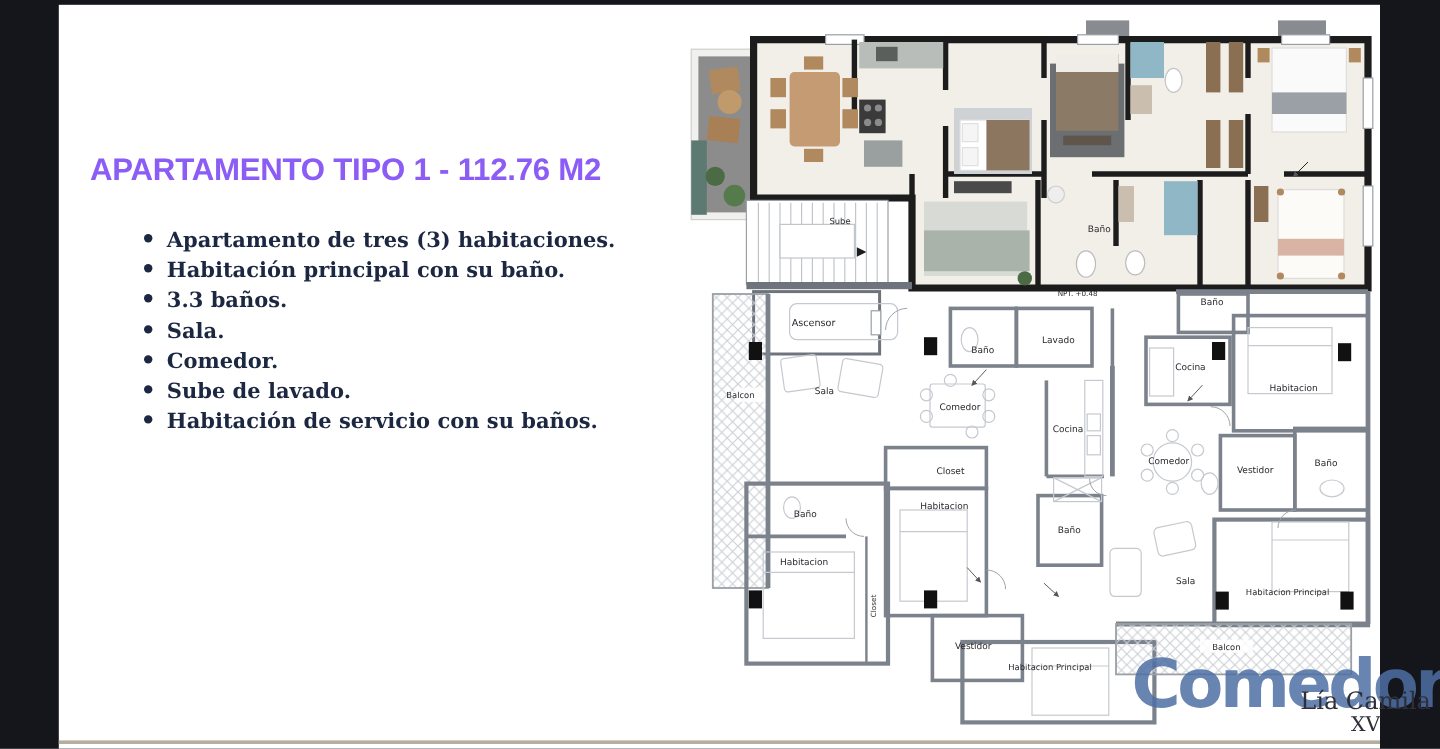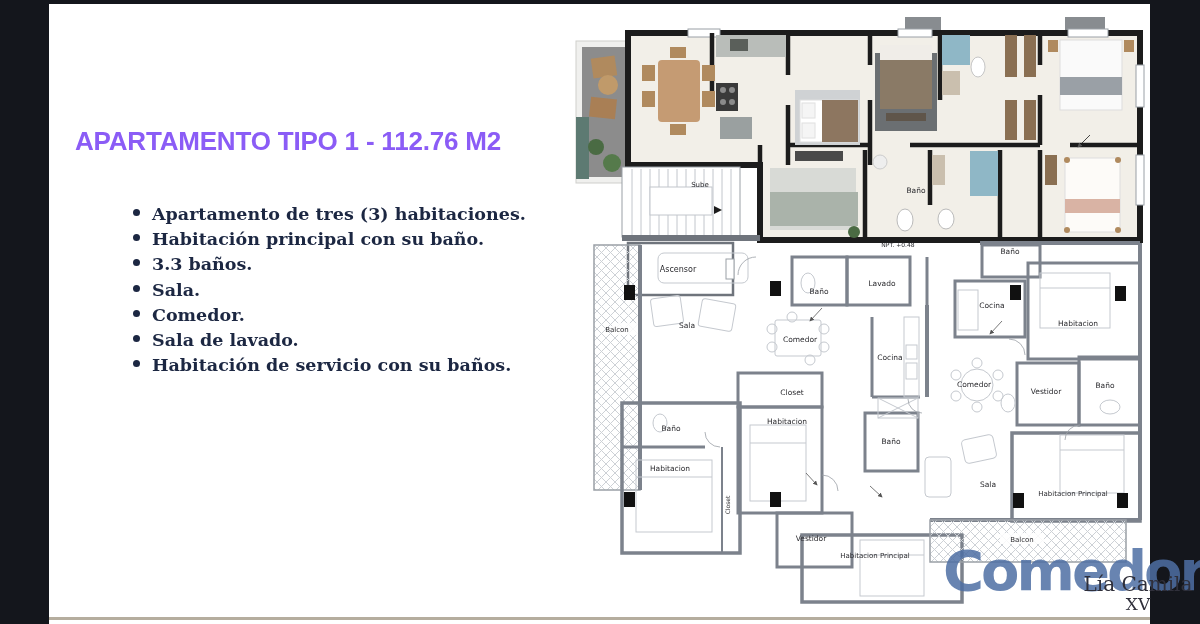--- a/index.html
+++ b/index.html
@@ -4,21 +4,21 @@
 <style>
   html,body{margin:0;padding:0;}
   body{width:1200px;height:624px;position:relative;overflow:hidden;
        background:#14161c;font-family:"Liberation Sans",sans-serif;}
   .panel{position:absolute;left:49px;top:4px;width:1101px;height:620px;background:#ffffff;}
   .bottom-line{position:absolute;left:49px;top:617px;width:1101px;height:3px;background:#b5ad9e;}
 
   .title{position:absolute;left:75px;top:126px;width:470px;
          font-family:"Liberation Sans",sans-serif;font-weight:bold;font-size:26px;
          letter-spacing:-0.2px;color:#8b5cf6;}
-  .bullets{position:absolute;left:120px;top:189px;margin:13px;padding:0;list-style:none;}
+  .bullets{position:absolute;left:120px;top:189px;margin:0;padding:0;list-style:none;}
   .bullets li{display:flex;align-items:baseline;font-family:"DejaVu Serif","Liberation Serif",serif;
               font-weight:600;font-size:17.5px;line-height:25.2px;color:#1c2742;}
   .bullets li .dot{width:7px;height:7px;border-radius:50%;background:#1c2742;
                    margin-right:12px;flex:0 0 auto;position:relative;top:-4px;}
 
   .plan{position:absolute;left:570px;top:5px;width:580px;height:610px;}
   svg text{font-family:"DejaVu Sans","Liberation Sans",sans-serif;fill:#2a2a2e;}
 
   .corotos{position:absolute;left:943px;top:538px;z-index:5;
            font-family:"DejaVu Sans","Liberation Sans",sans-serif;font-weight:bold;
@@ -51,21 +51,21 @@
   <li>
       <span class="dot"></span>
       <span>Sala.</span>
     </li>
   <li>
       <span class="dot"></span>
       <span>Comedor.</span>
     </li>
   <li>
       <span class="dot"></span>
-      <span>Sala de lavado.</span>
+      <span>Sube de lavado.</span>
     </li>
   <li>
       <span class="dot"></span>
       <span>Habitación de servicio con su baños.</span>
     </li>
 </ul>
 
 <svg class="plan" viewBox="0 0 580 610">
   <defs>
     <pattern id="hatch" width="9" height="9" patternUnits="userSpaceOnUse">

